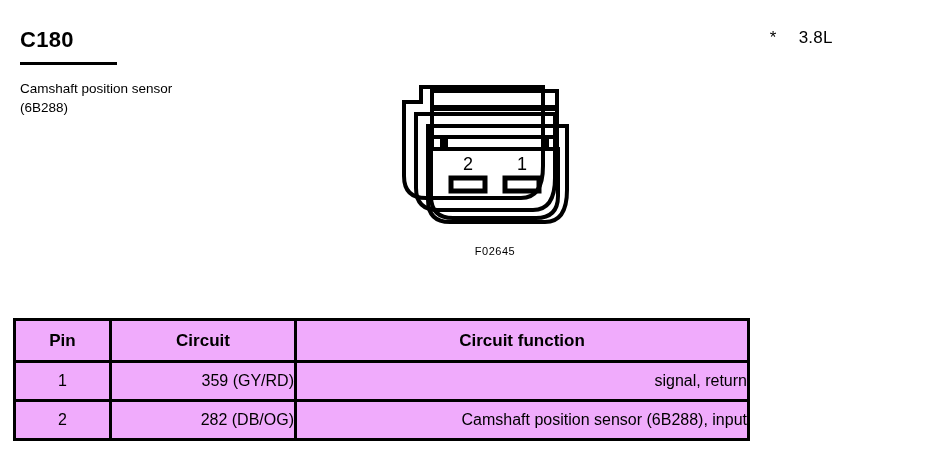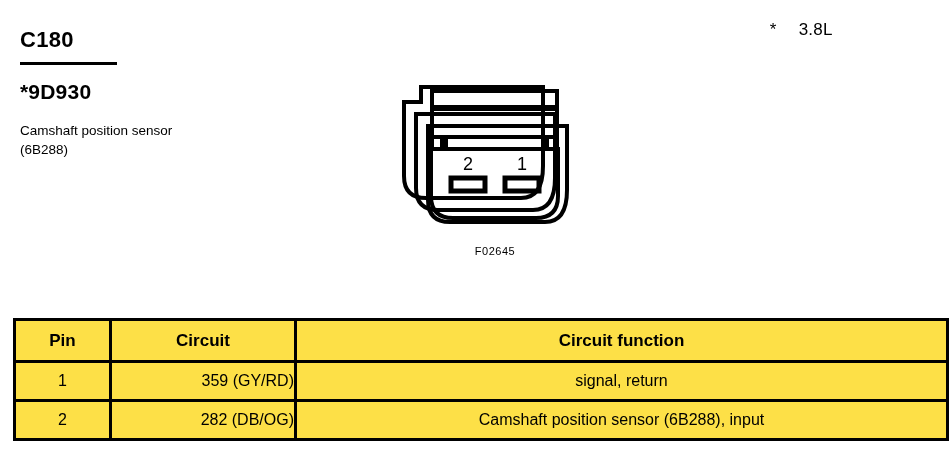--- a/index.html
+++ b/index.html
@@ -14,21 +14,21 @@
     position: relative;
     overflow: hidden;
     font-family: "Liberation Sans", sans-serif;
     color: #000000;
     -webkit-font-smoothing: none;
   }
 
   
   .engine-note {
     position: absolute;
-    top: 0;
+    top: 8px;
     left: 760px;
     width: 180px;
     height: 26px;
     font-size: 17px;
     letter-spacing: 0.2px;
     white-space: pre;
   }
   .engine-note .star { font-size: 17px; }
   .engine-note .disp { margin-left: 22px; }
 
@@ -82,58 +82,57 @@
     text-align: center;
     font-size: 11px;
     letter-spacing: 0.5px;
   }
 
   
   .pin-table {
     position: absolute;
     left: 13px;
     top: 318px;
-    width: 936px;
+    width: 737px;
     border-collapse: collapse;
     table-layout: fixed;
-    background: #fde047;
+    background: #f0abfc;
   }
   .pin-table td, .pin-table th {
     border: 3px solid #000;
     padding: 0;
     font-weight: normal;
   }
   .pin-table thead th {
     height: 39px;
     font-size: 17px;
     font-weight: bold;
     text-align: center;
     vertical-align: middle;
   }
   .pin-table tbody td {
     height: 36px;
     font-size: 16px;
     vertical-align: middle;
   }
   .col-pin    { width: 93px;  text-align: center; }
   .col-circuit{ width: 182px; text-align: right; }
-  .col-func   { text-align: center; padding-left: 13px; }
+  .col-func   { text-align: right; padding-left: 13px; }
   .th-func    { text-align: center; }
 </style>
 </head>
 <body>
 
 <div class="engine-note">
   <span class="star">*</span><span class="disp">3.8L</span>
 </div>
 
 <div class="id-block">
   <div class="conn-id">C180</div>
   <div class="conn-id-rule"></div>
-  <div class="part-no">*9D930</div>
   <div class="desc">Camshaft position sensor (6B288)</div>
 </div>
 
 <div class="connector-wrap">
   <svg width="200" height="200" viewBox="0 0 200 200">
     <g fill="none" stroke="#000000" stroke-width="4" stroke-linejoin="miter" stroke-linecap="butt">
 
       <path d="M 9 32
                L 26 32
                L 26 17

